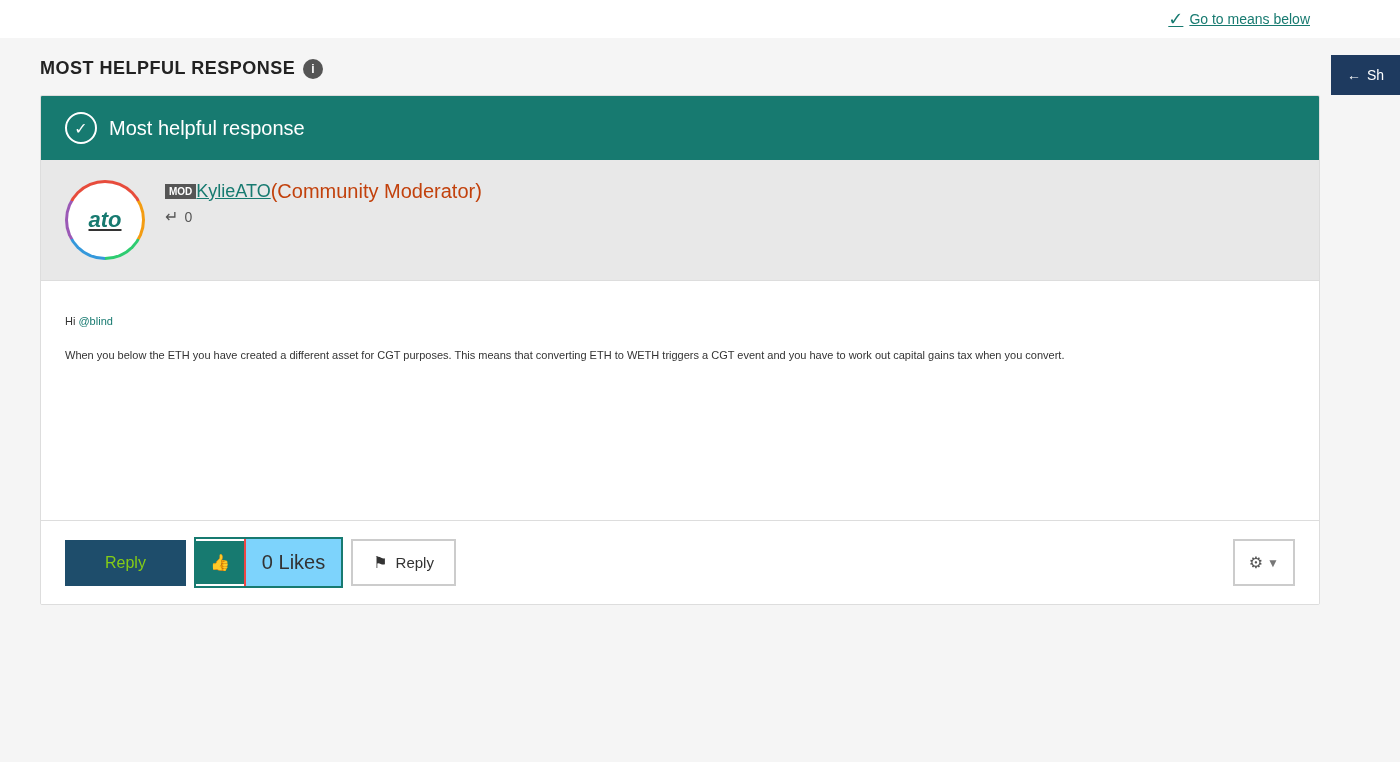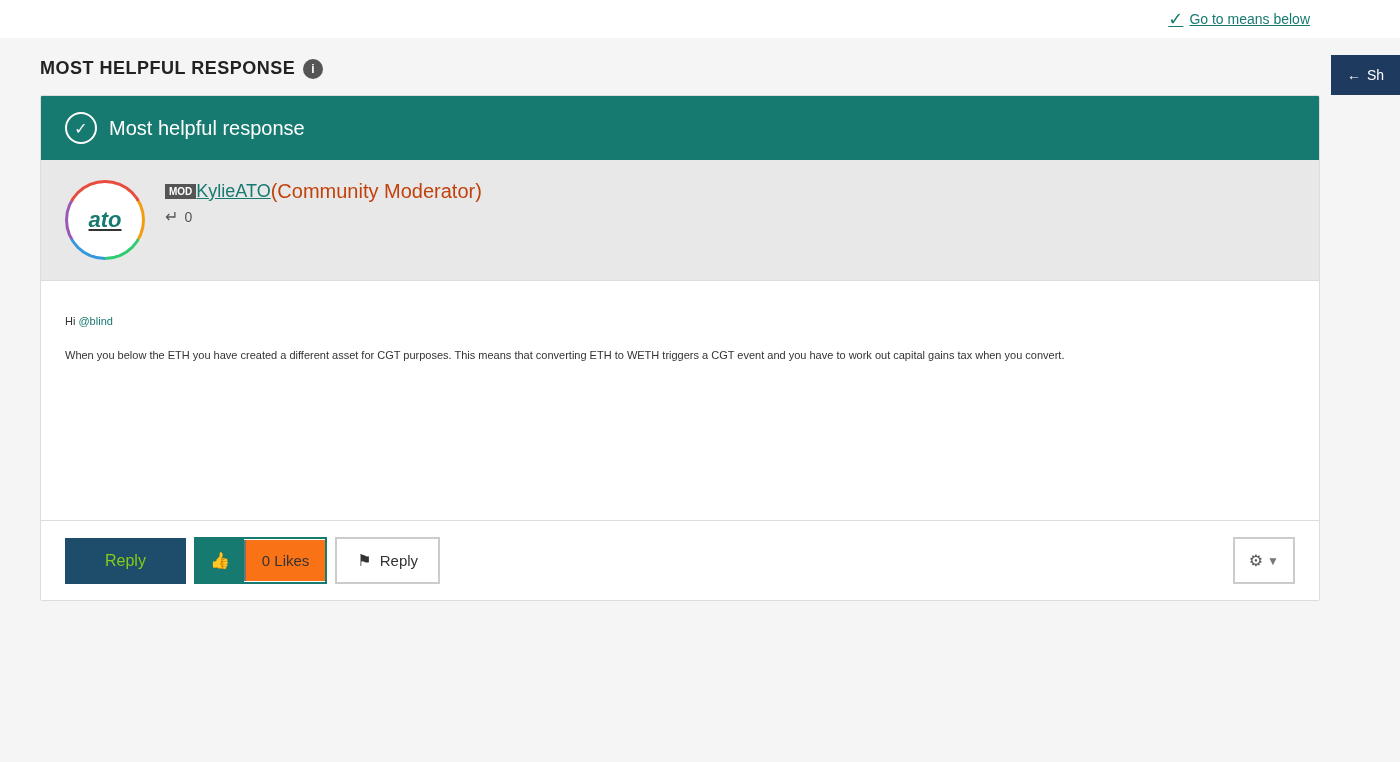--- a/index.html
+++ b/index.html
@@ -255,25 +255,25 @@
     .likes-thumb {
       background: #177a70;
       color: white;
       padding: 12px 14px;
       font-size: 16px;
       display: flex;
       align-items: center;
     }
 
     .likes-count {
-      background: #f97316;
+      background: #7dd3fc;
       color: #333;
       padding: 12px 16px;
-      font-size: 15px;
-      border-left: 2px solid #737373;
+      font-size: 20px;
+      border-left: 2px solid #ef4444;
     }
 
     .report-btn {
       display: flex;
       align-items: center;
       gap: 8px;
       border: 2px solid #ccc;
       background: white;
       padding: 12px 20px;
       font-size: 15px;

